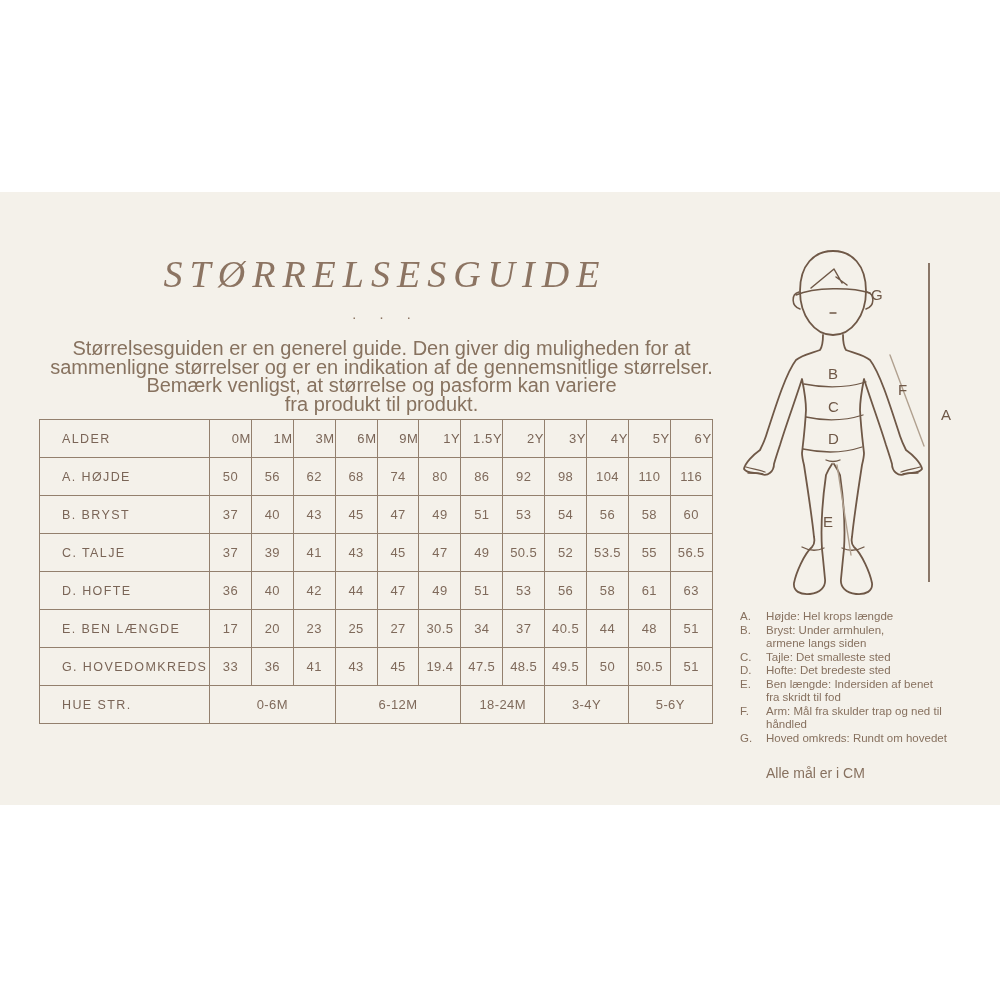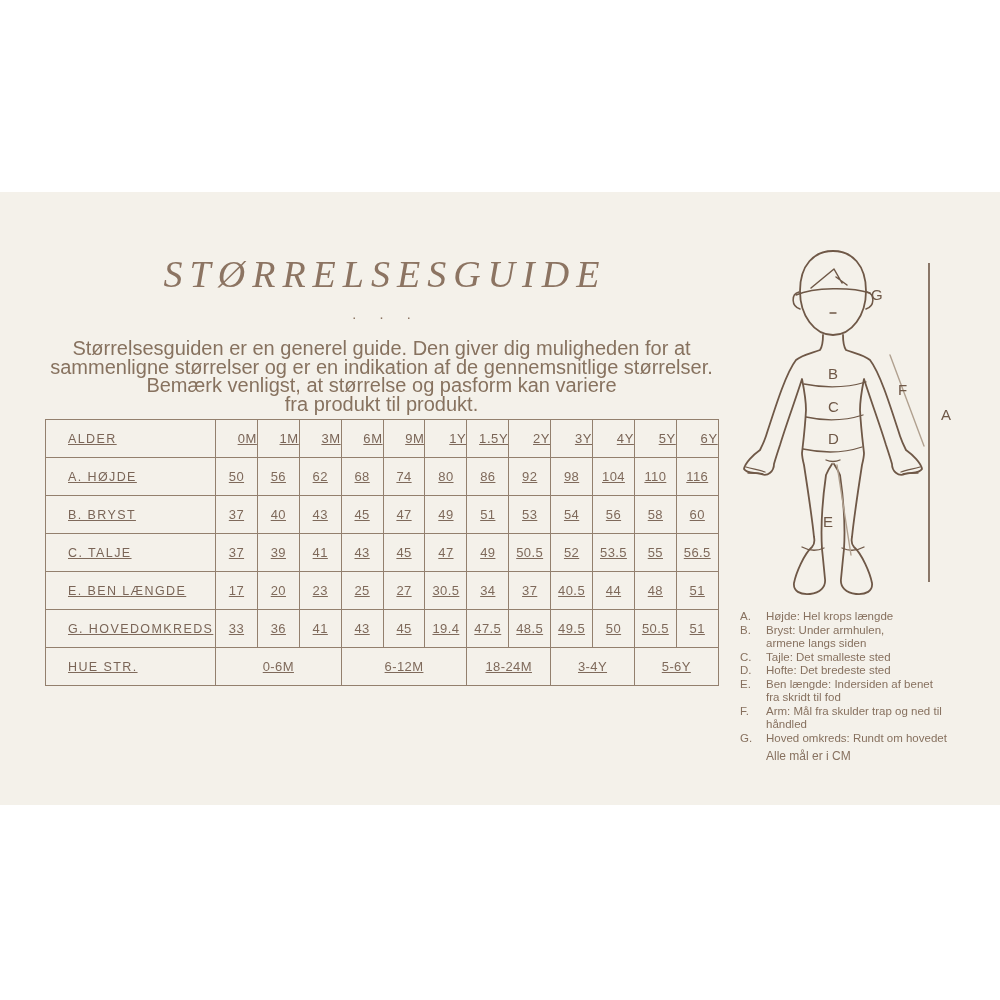--- a/index.html
+++ b/index.html
@@ -19,24 +19,23 @@
     font-size:38px;font-weight:400;color:#8c7462;
     letter-spacing:7px;padding-left:7px;white-space:nowrap;font-style:italic;
   }
   .dots{
     margin-top:12px;font-size:15px;color:#8c7462;
     letter-spacing:9px;padding-left:9px;
   }
   .intro{margin-top:14px;font-size:20px;line-height:18.5px;color:#87725f;}
   
   table.size-table{
-    position:absolute;left:45px;top:419px;width:673px;
+    position:absolute;left:39px;top:419px;width:673px;
     border-collapse:collapse;table-layout:fixed;
     color:#7f6a5b;
-    text-decoration:underline;
   }
   table.size-table td{
     border:1px solid #93806e;height:38px;box-sizing:border-box;
     font-size:13px;text-align:center;letter-spacing:.4px;
     padding:0;overflow:hidden;white-space:nowrap;
   }
   table.size-table td.lbl{
     text-align:left;padding-left:22px;font-size:12.5px;
     letter-spacing:1.4px;color:#7a6557;
   }
@@ -45,21 +44,21 @@
   .figure-svg{position:absolute;left:738px;top:243px;}
   .figure-svg text{
     font-family:"Liberation Sans","DejaVu Sans",sans-serif;
     font-size:15px;fill:#6f5847;letter-spacing:.5px;
   }
   
   .legend{position:absolute;left:740px;top:610px;width:235px;color:#87715f;}
   .legend-item{display:flex;font-size:11.5px;line-height:13.5px;}
   .legend-key{width:26px;flex:0 0 26px;}
   .legend-text{white-space:pre-line;}
-  .legend-note{margin-top:4px;font-size:12px;padding-left:26px;}
+  .legend-note{margin-top:20px;font-size:14px;padding-left:26px;}
 </style>
 </head>
 <body>
 
 <div class="panel"></div>
 
 <div class="head-block">
   <div class="title">STØRRELSESGUIDE</div>
   <div class="dots">· · ·</div>
   <div class="intro">
@@ -141,20 +140,35 @@
         <td class="val">45</td>
         <td class="val">47</td>
         <td class="val">49</td>
         <td class="val">50.5</td>
         <td class="val">52</td>
         <td class="val">53.5</td>
         <td class="val">55</td>
         <td class="val">56.5</td>
       </tr>
       <tr>
+        <td class="lbl">D. HOFTE</td>
+        <td class="val">36</td>
+        <td class="val">40</td>
+        <td class="val">42</td>
+        <td class="val">44</td>
+        <td class="val">47</td>
+        <td class="val">49</td>
+        <td class="val">51</td>
+        <td class="val">53</td>
+        <td class="val">56</td>
+        <td class="val">58</td>
+        <td class="val">61</td>
+        <td class="val">63</td>
+      </tr>
+      <tr>
         <td class="lbl">E. BEN LÆNGDE</td>
         <td class="val">17</td>
         <td class="val">20</td>
         <td class="val">23</td>
         <td class="val">25</td>
         <td class="val">27</td>
         <td class="val">30.5</td>
         <td class="val">34</td>
         <td class="val">37</td>
         <td class="val">40.5</td>

